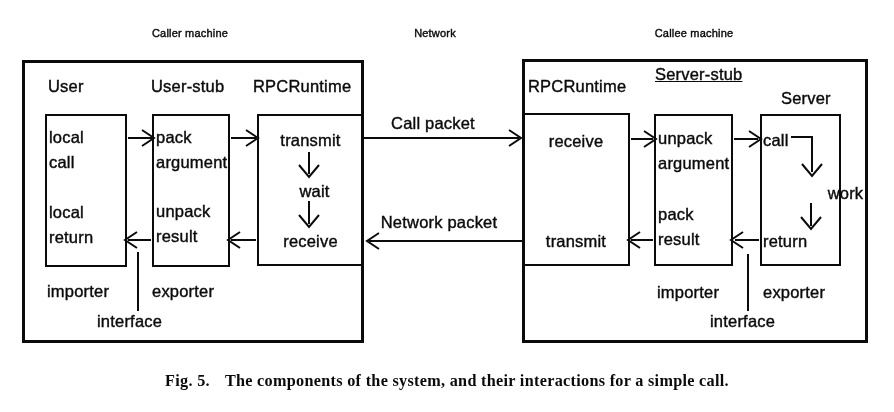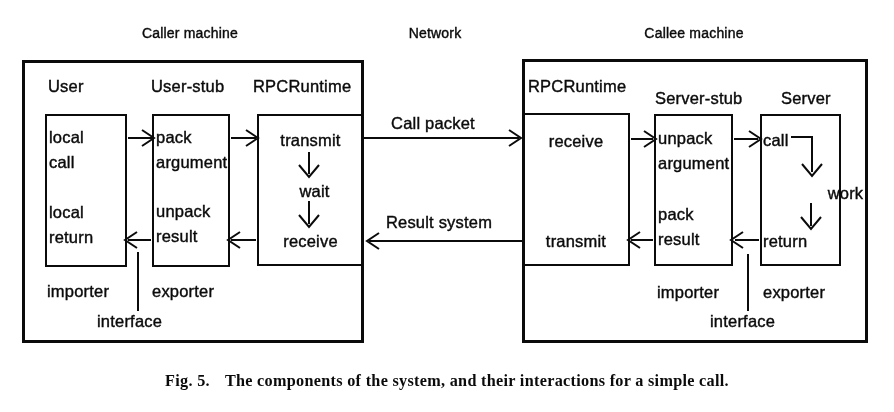--- a/index.html
+++ b/index.html
@@ -6,21 +6,21 @@
   #stage{
     position:relative; width:894px; height:412px;
     background:#ffffff; overflow:hidden;
     font-family:"Liberation Sans", sans-serif; color:#0b0b0b;
   }
   .sans{
     position:absolute; font-size:16.5px; line-height:20px;
     letter-spacing:0.2px; white-space:nowrap; color:#0b0b0b;
     -webkit-text-stroke:0.4px #0b0b0b;
   }
-  .title{ font-size:14px; transform:translateX(-50%); }
+  .title{ font-size:11px; transform:translateX(-50%); }
   .ctr{ transform:translateX(-50%); }
   .outer-box{
     position:absolute; border:3px solid #0b0b0b; background:transparent;
     box-sizing:border-box;
   }
   .inner-box{
     position:absolute; border:2px solid #0b0b0b; background:transparent;
     box-sizing:border-box;
   }
   .two-line{ line-height:25px; }
@@ -45,21 +45,21 @@
   <span class="sans title" style="left:694px; top:23px;">Callee machine</span>
 
   <div class="outer-box" style="left:22px; top:60px; width:342px; height:283px;"></div>
   <div class="outer-box" style="left:522px; top:59px; width:346px; height:284px;"></div>
 
   <span class="sans" style="left:48px; top:76px;">User</span>
   <span class="sans" style="left:151px; top:76px;">User-stub</span>
   <span class="sans" style="left:253px; top:76px;">RPCRuntime</span>
 
   <span class="sans" style="left:528px; top:76px;">RPCRuntime</span>
-  <span class="sans" style="left:655px; top:88px;">Server-stub</span>
+  <span class="sans" style="left:655px; top:64px;text-decoration:underline;">Server-stub</span>
   <span class="sans" style="left:781px; top:88px;">Server</span>
 
   <div class="inner-box" style="left:45px; top:114px; width:82px; height:153px;"></div>
   <div class="inner-box" style="left:152px; top:114px; width:78px; height:153px;"></div>
   <div class="inner-box" style="left:257px; top:114px; width:107px; height:152px;"></div>
 
   <div class="inner-box" style="left:522px; top:113px; width:108px; height:153px;"></div>
   <div class="inner-box" style="left:654px; top:114px; width:79px; height:152px;"></div>
   <div class="inner-box" style="left:760px; top:114px; width:81px; height:152px;"></div>
 
@@ -95,21 +95,21 @@
   <div class="sans two-line" style="left:658px; top:202px;">
     <div>pack</div>
     <div>result</div>
   </div>
 
   <span class="sans" style="left:763px; top:130px;">call</span>
   <span class="sans boxed-center" style="left:805px; top:183px; width:81px;">work</span>
   <span class="sans" style="left:763px; top:231px;">return</span>
 
   <span class="sans ctr" style="left:433px; top:113px;">Call packet</span>
-  <span class="sans ctr" style="left:439px; top:212px;">Result system</span>
+  <span class="sans ctr" style="left:439px; top:212px;">Network packet</span>
 
   <span class="sans" style="left:47px; top:281px;">importer</span>
   <span class="sans" style="left:152px; top:281px;">exporter</span>
   <span class="sans" style="left:97px; top:311px;">interface</span>
 
   <span class="sans" style="left:657px; top:282px;">importer</span>
   <span class="sans" style="left:763px; top:282px;">exporter</span>
   <span class="sans" style="left:710px; top:311px;">interface</span>
 
   <svg id="arrows" width="894" height="412" viewBox="0 0 894 412">

